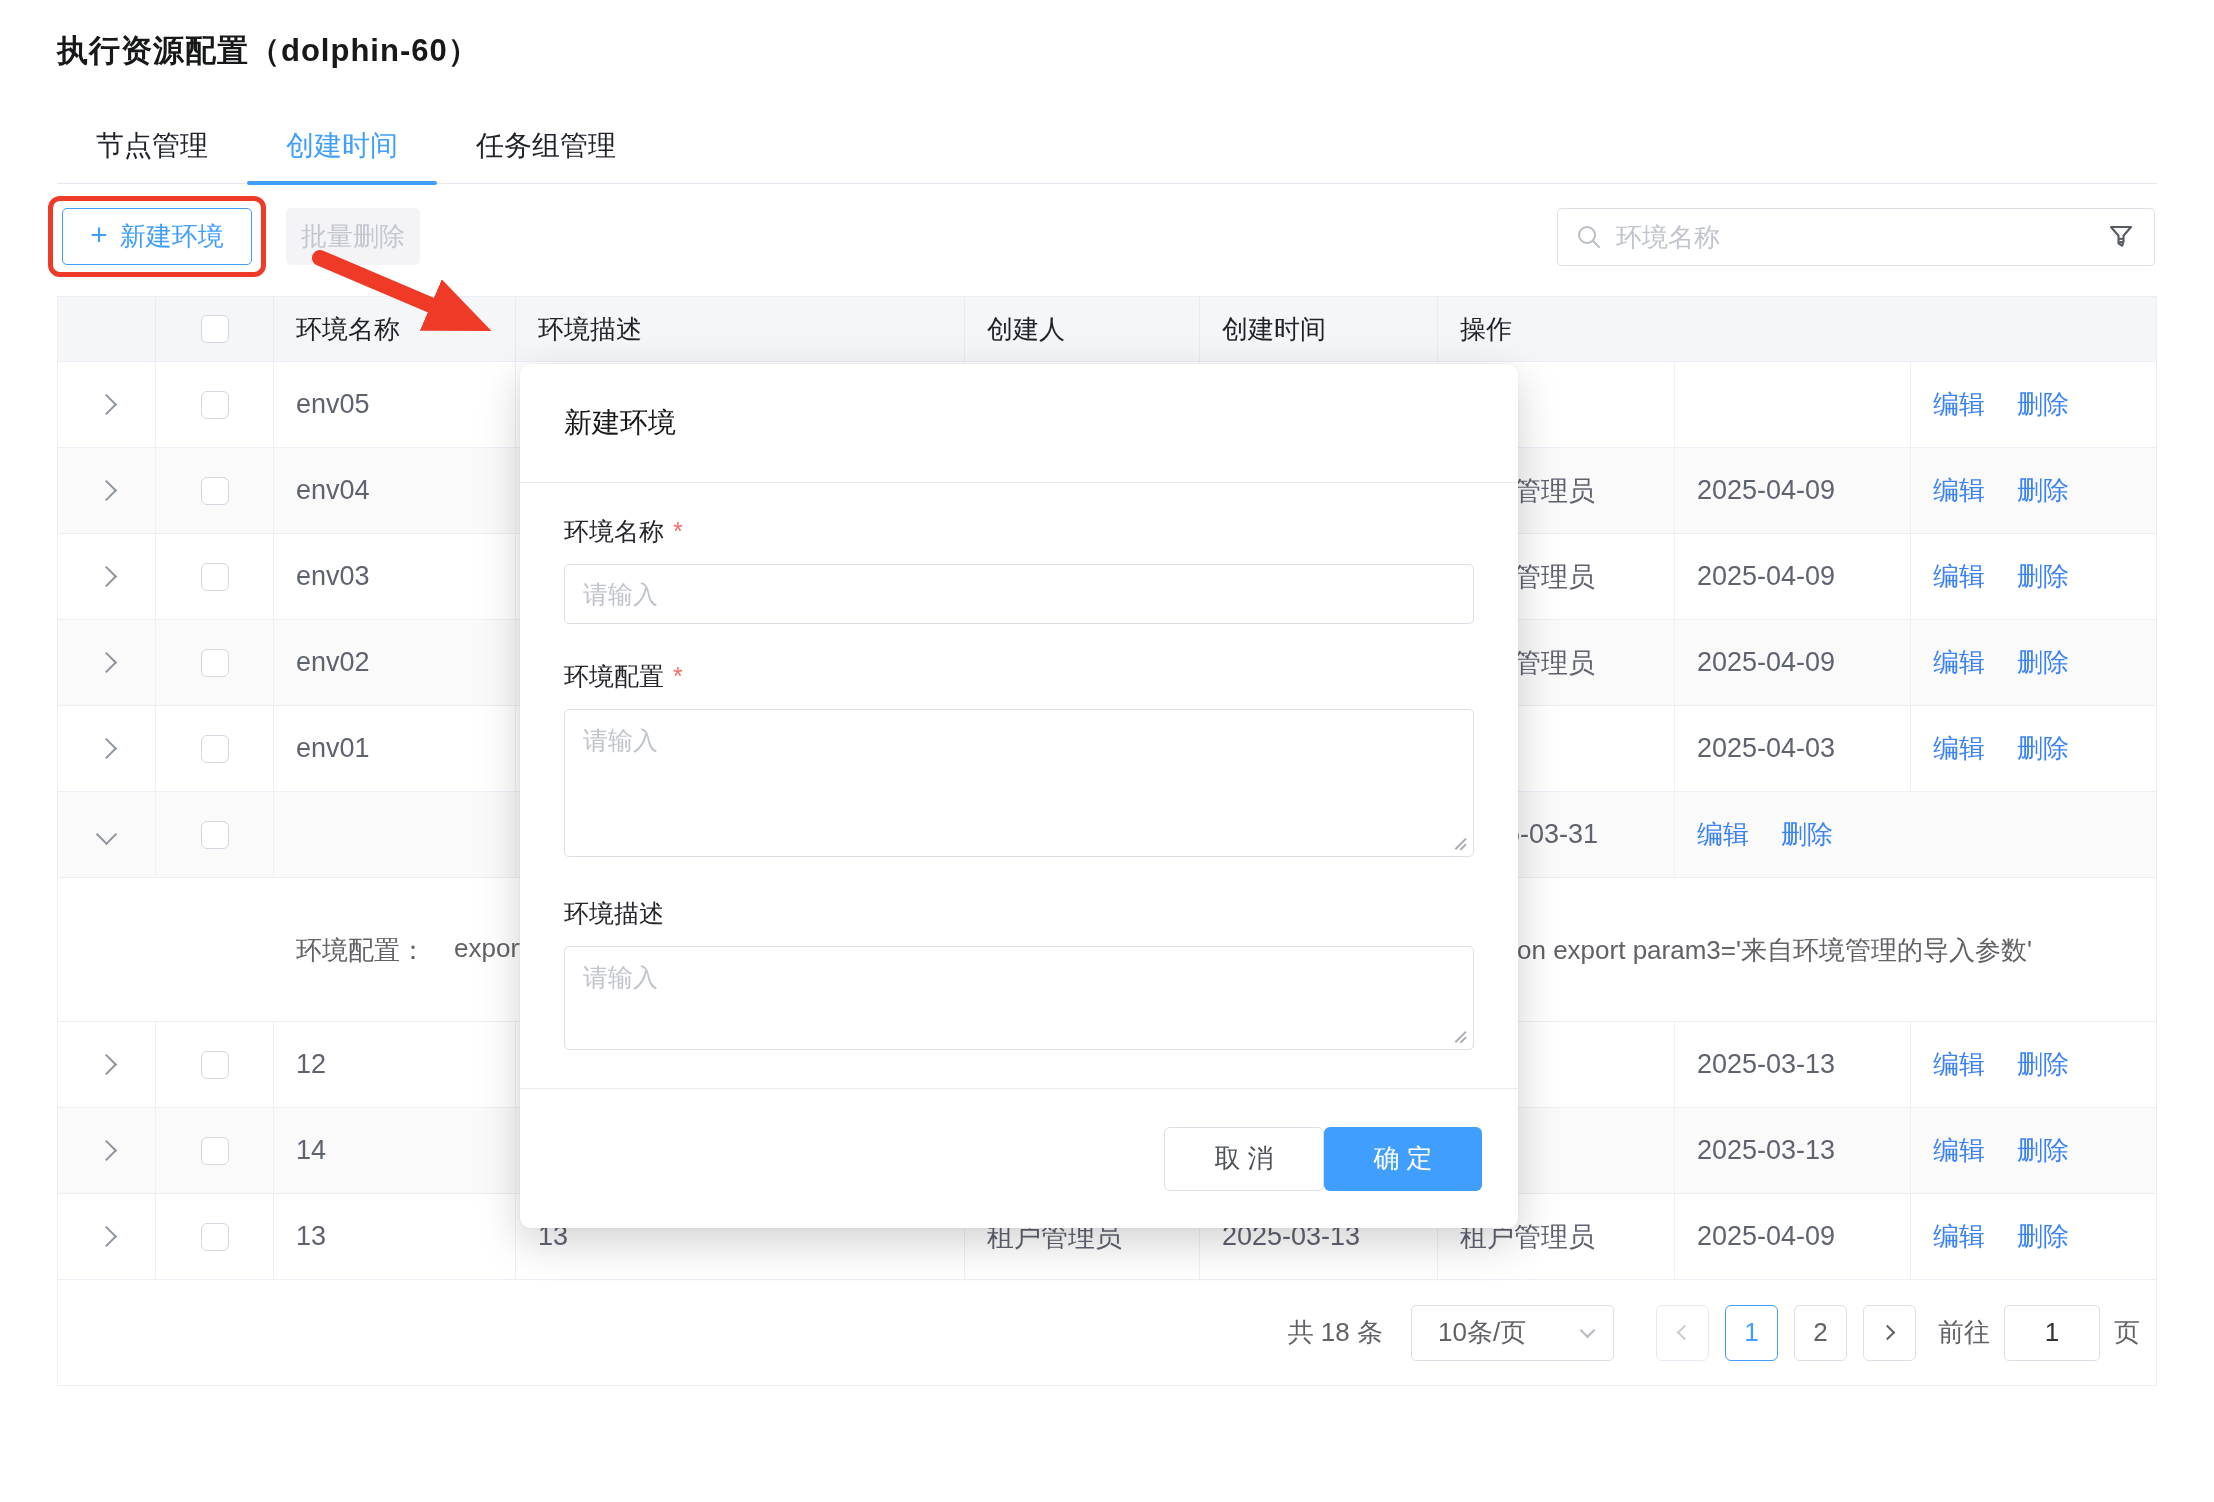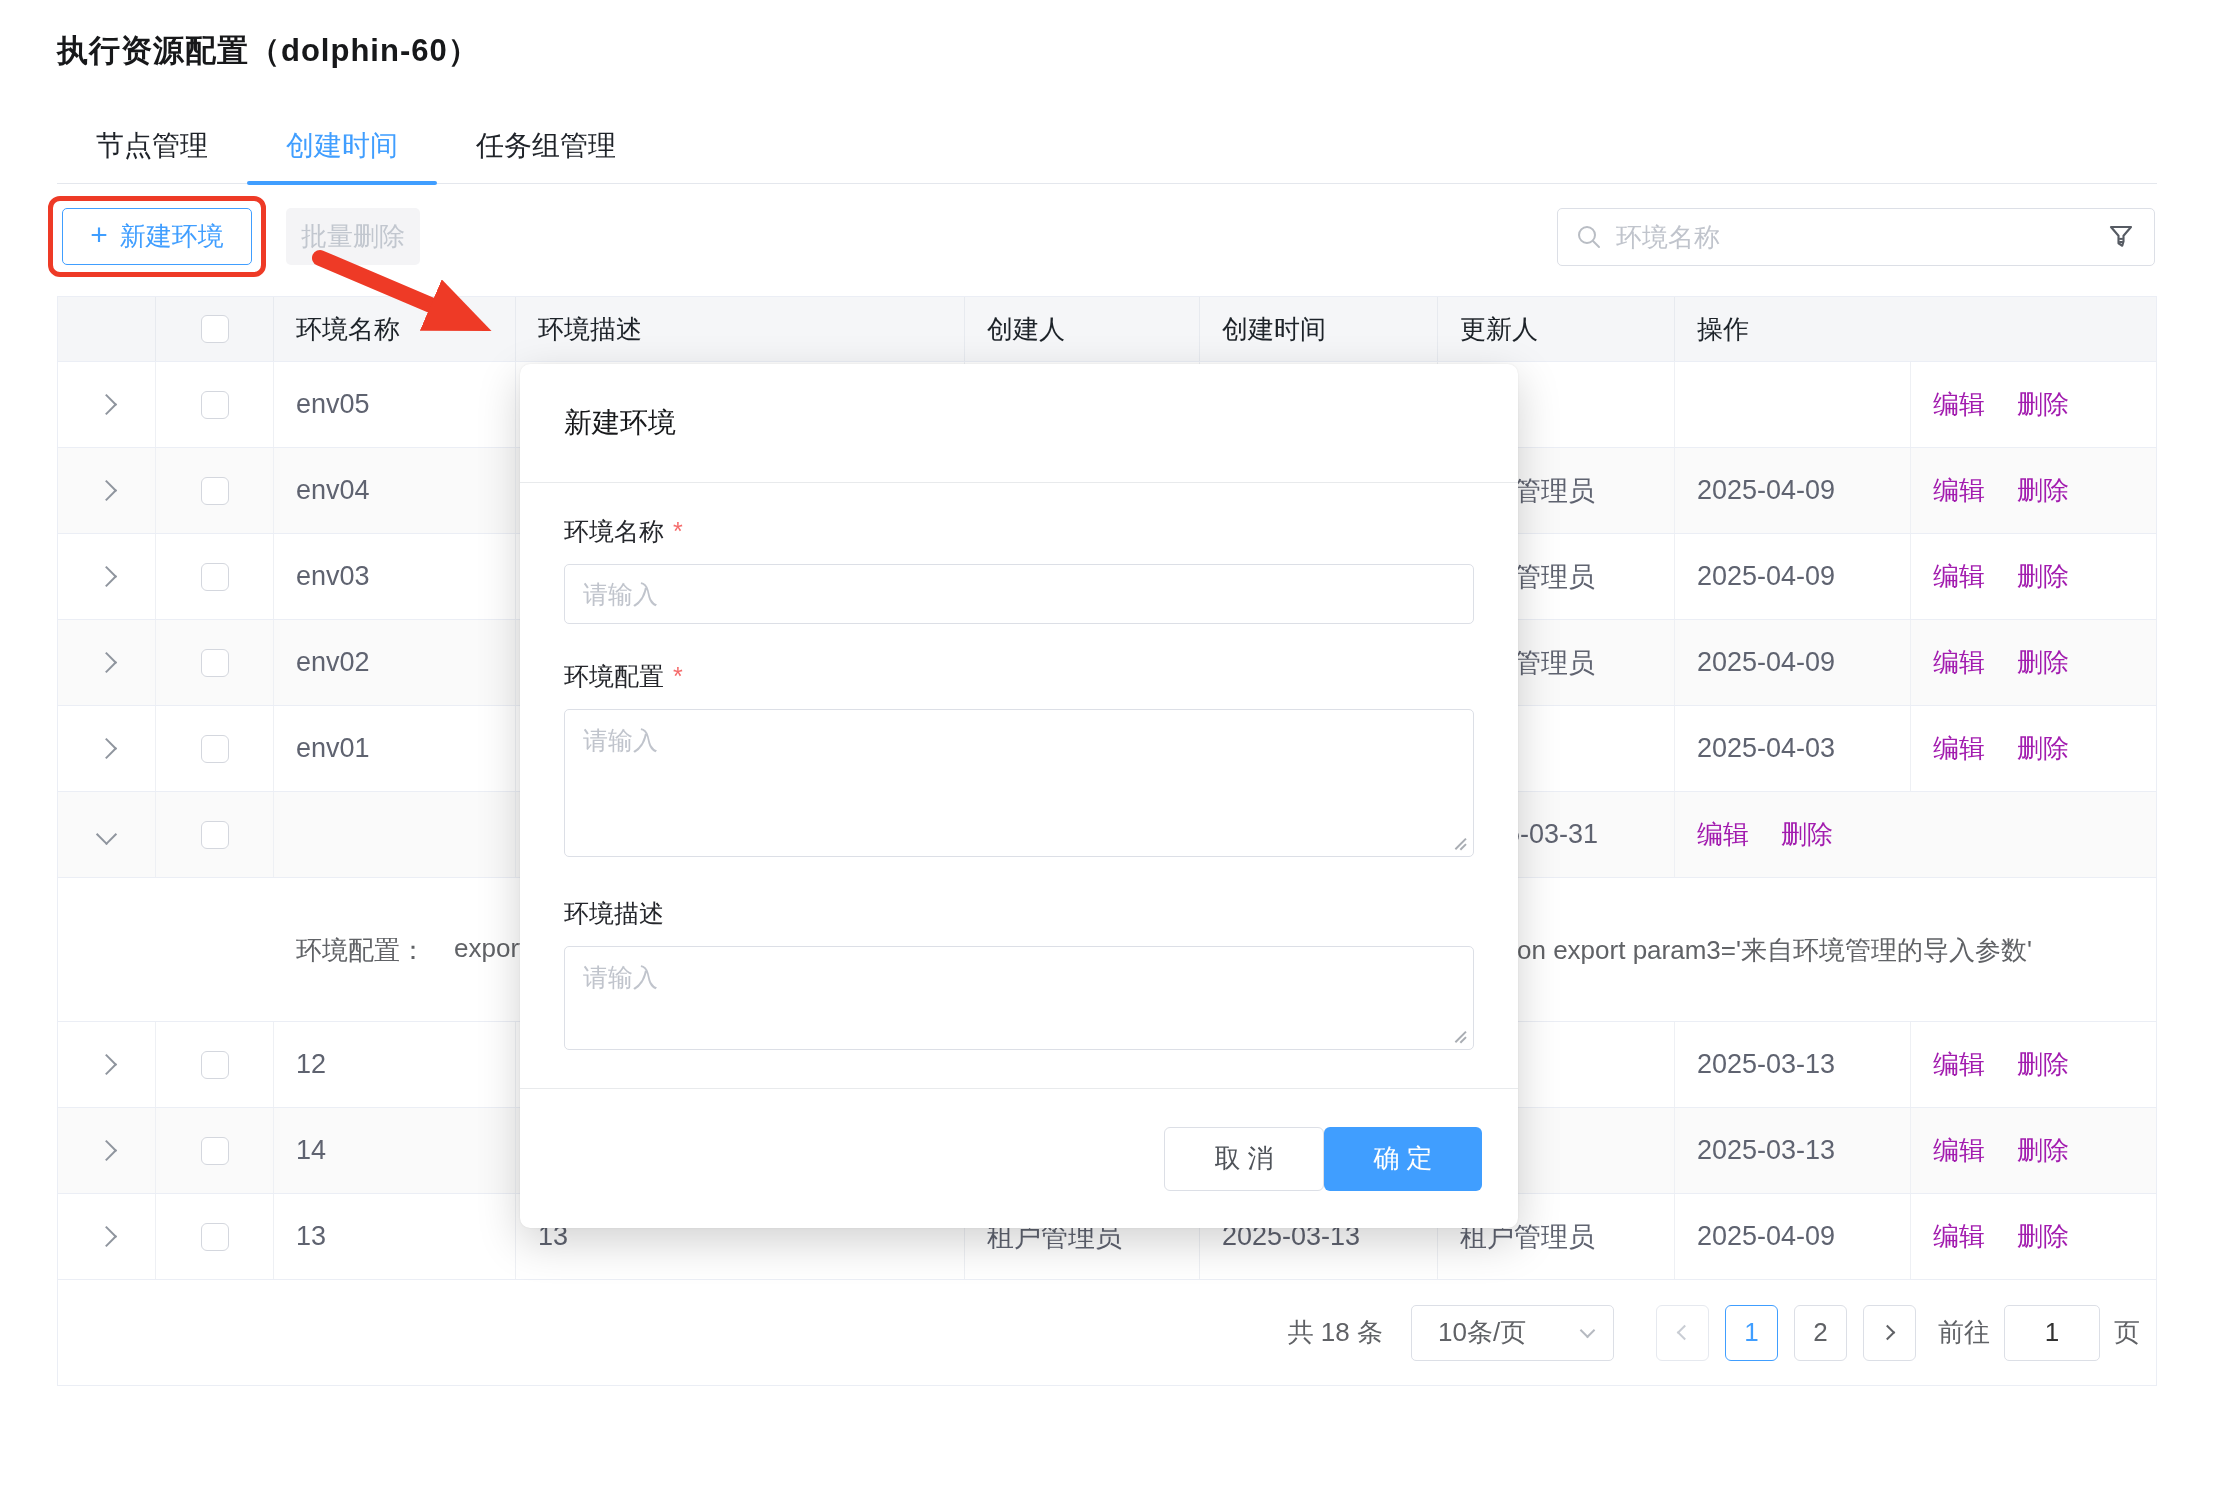--- a/index.html
+++ b/index.html
@@ -39,21 +39,21 @@
   .thead { background:#f5f6f8; height:64px; }
   .th { display:flex; align-items:center; padding-left:22px; font-size:26px; color:#1d2329; font-weight:500; border-right:1px solid #e7eaef; }
   .th:last-child { border-right:none; }
   .th.center { justify-content:center; padding-left:0; }
   .tr { height:86px; border-top:1px solid #ebeef5; background:#fff; }
   .tr.striped { background:#fafafa; }
   .td { display:flex; align-items:center; padding-left:22px; font-size:27px; color:#5f6370; border-right:1px solid #eef0f4; overflow:hidden; white-space:nowrap; }
   .td:last-child { border-right:none; }
   .td.center { justify-content:center; padding-left:0; }
   .td.actions { gap:32px; font-size:26px; }
-  .link { color:#a21caf; cursor:pointer; font-size:26px; }
+  .link { color:#3b82f6; cursor:pointer; font-size:26px; }
   .checkbox { width:28px; height:28px; border:1.5px solid #d4d7de; border-radius:6px; background:#fff; cursor:pointer; }
   .chev { width:15px; height:15px; border-right:2.5px solid #8f959e; border-bottom:2.5px solid #8f959e; display:inline-block; }
   .chev.right { transform:rotate(-45deg); }
   .chev.down  { transform:rotate(45deg); }
   .expanded-row { position:relative; height:144px; border-top:1px solid #ebeef5; background:#fff; }
   .exp-left { position:absolute; left:238px; top:50%; transform:translateY(-50%); font-size:26px; color:#606266; display:flex; gap:28px; white-space:nowrap; }
   .exp-right { position:absolute; left:1459px; top:50%; transform:translateY(-50%); font-size:26px; color:#606266; white-space:nowrap; }
 
   
   .pager { height:106px; border-top:1px solid #ebeef5; display:flex; align-items:center; justify-content:flex-end; padding-right:16px; font-size:26px; color:#606266; }
@@ -137,21 +137,20 @@
   <div class="table-wrap">
     <div class="trow thead">
       <div class="th center"></div>
       <div class="th center">
         <span class="checkbox"></span>
       </div>
       <div class="th">环境名称</div>
       <div class="th">环境描述</div>
       <div class="th">创建人</div>
       <div class="th">创建时间</div>
-      <div class="th">更新人</div>
       <div class="th">操作</div>
     </div>
     <div>
         <div class="trow tr">
       <div class="td center">
             <span class="chev right"></span>
           </div>
       <div class="td center">
             <span class="checkbox"></span>
           </div>

